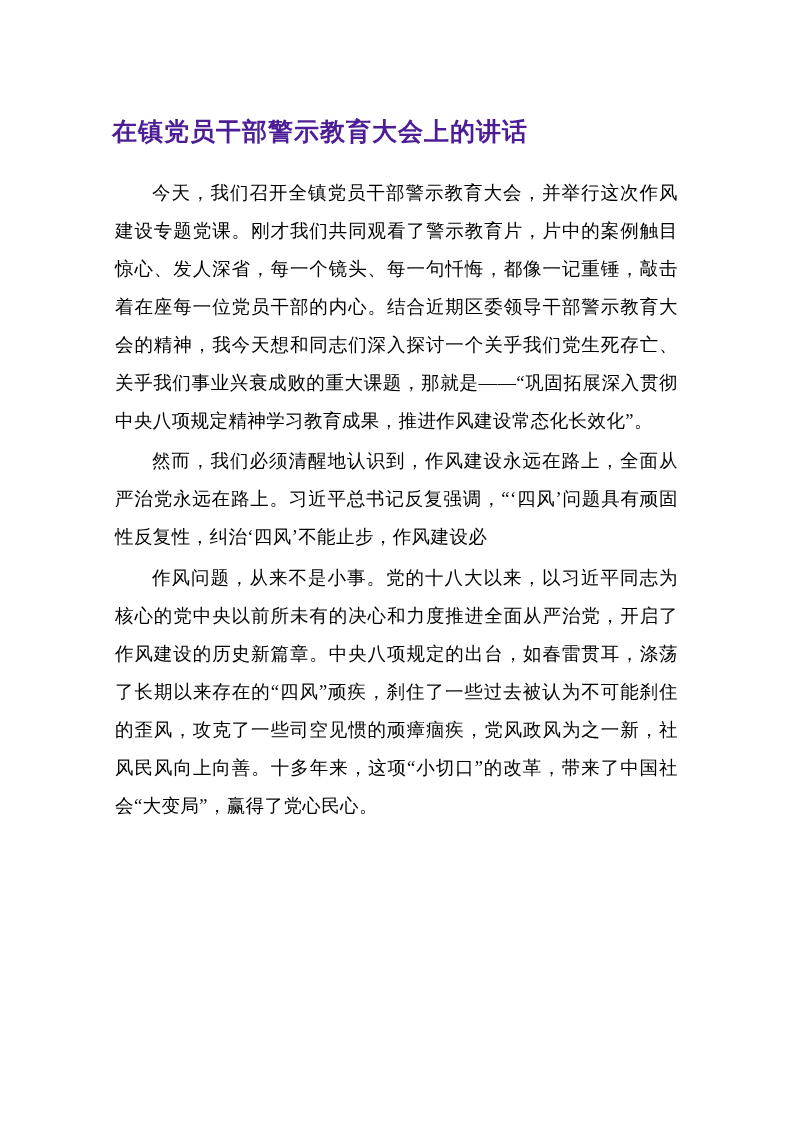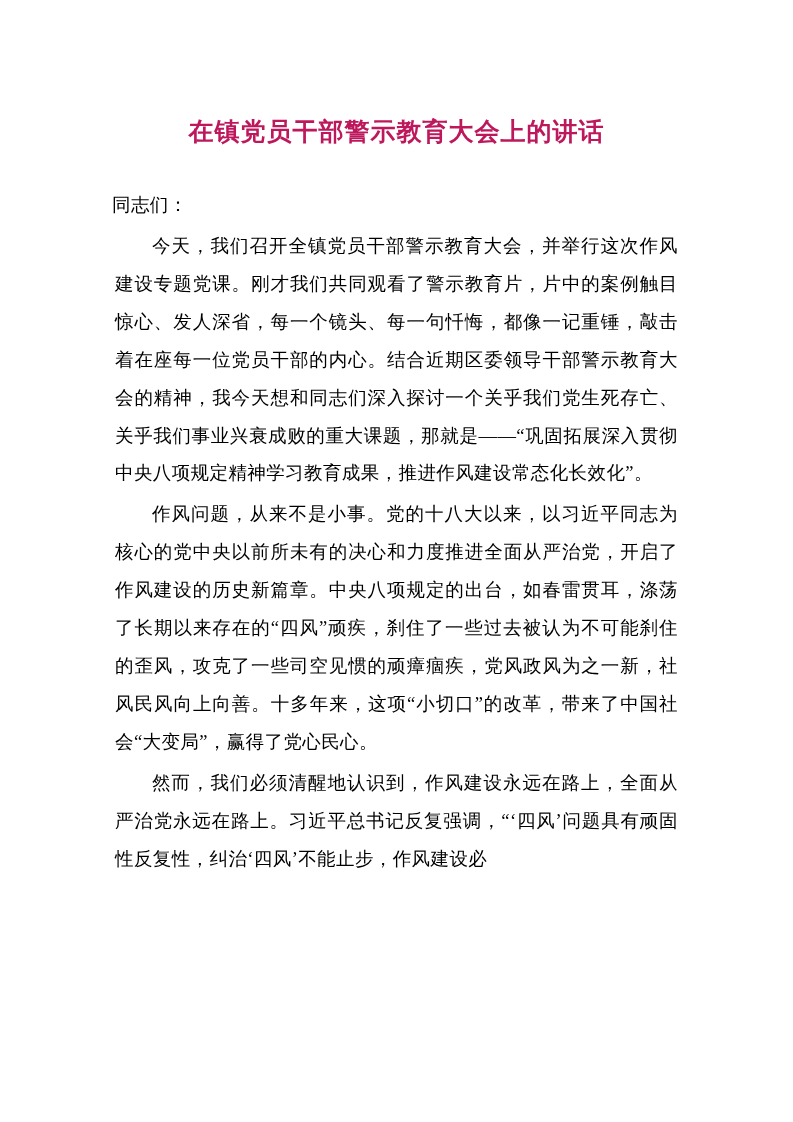--- a/index.html
+++ b/index.html
@@ -19,24 +19,24 @@
     width: 793px;
     height: 1122px;
     box-sizing: border-box;
     padding: 96px 112px 70px 112px;
   }
   .doc-title {
     font-family: "DejaVu Sans", "Liberation Sans", sans-serif;
     font-weight: bold;
     font-size: 25px;
     line-height: 1.4;
-    text-align: center;
+    text-align: left;
     letter-spacing: 1px;
-    margin: 18px 0 38px 0;
-    color: #be185d;
+    margin: 18px 0 26px 0;
+    color: #4c1d95;
   }
   .salutation {
     font-size: 18.5px;
     line-height: 2.05;
     letter-spacing: 0.4px;
     margin: 0 0 2px 0;
     text-align: justify;
     text-justify: inter-ideograph;
   }
   .para {
@@ -49,21 +49,20 @@
     text-justify: inter-ideograph;
   }
 </style>
 </head>
 <body>
 
 <div class="page">
 
   <h1 class="doc-title">在镇党员干部警示教育大会上的讲话</h1>
 
-  <p class="salutation">同志们：</p>
 
   <p class="para">今天，我们召开全镇党员干部警示教育大会，并举行这次作风建设专题党课。刚才我们共同观看了警示教育片，片中的案例触目惊心、发人深省，每一个镜头、每一句忏悔，都像一记重锤，敲击着在座每一位党员干部的内心。结合近期区委领导干部警示教育大会的精神，我今天想和同志们深入探讨一个关乎我们党生死存亡、关乎我们事业兴衰成败的重大课题，那就是——“巩固拓展深入贯彻中央八项规定精神学习教育成果，推进作风建设常态化长效化”。</p>
 
+  <p class="para">然而，我们必须清醒地认识到，作风建设永远在路上，全面从严治党永远在路上。习近平总书记反复强调，“‘四风’问题具有顽固性反复性，纠治‘四风’不能止步，作风建设必</p>
+
   <p class="para">作风问题，从来不是小事。党的十八大以来，以习近平同志为核心的党中央以前所未有的决心和力度推进全面从严治党，开启了作风建设的历史新篇章。中央八项规定的出台，如春雷贯耳，涤荡了长期以来存在的“四风”顽疾，刹住了一些过去被认为不可能刹住的歪风，攻克了一些司空见惯的顽瘴痼疾，党风政风为之一新，社风民风向上向善。十多年来，这项“小切口”的改革，带来了中国社会“大变局”，赢得了党心民心。</p>
-
-  <p class="para">然而，我们必须清醒地认识到，作风建设永远在路上，全面从严治党永远在路上。习近平总书记反复强调，“‘四风’问题具有顽固性反复性，纠治‘四风’不能止步，作风建设必</p>
 
 </div>
 
 </body></html>

